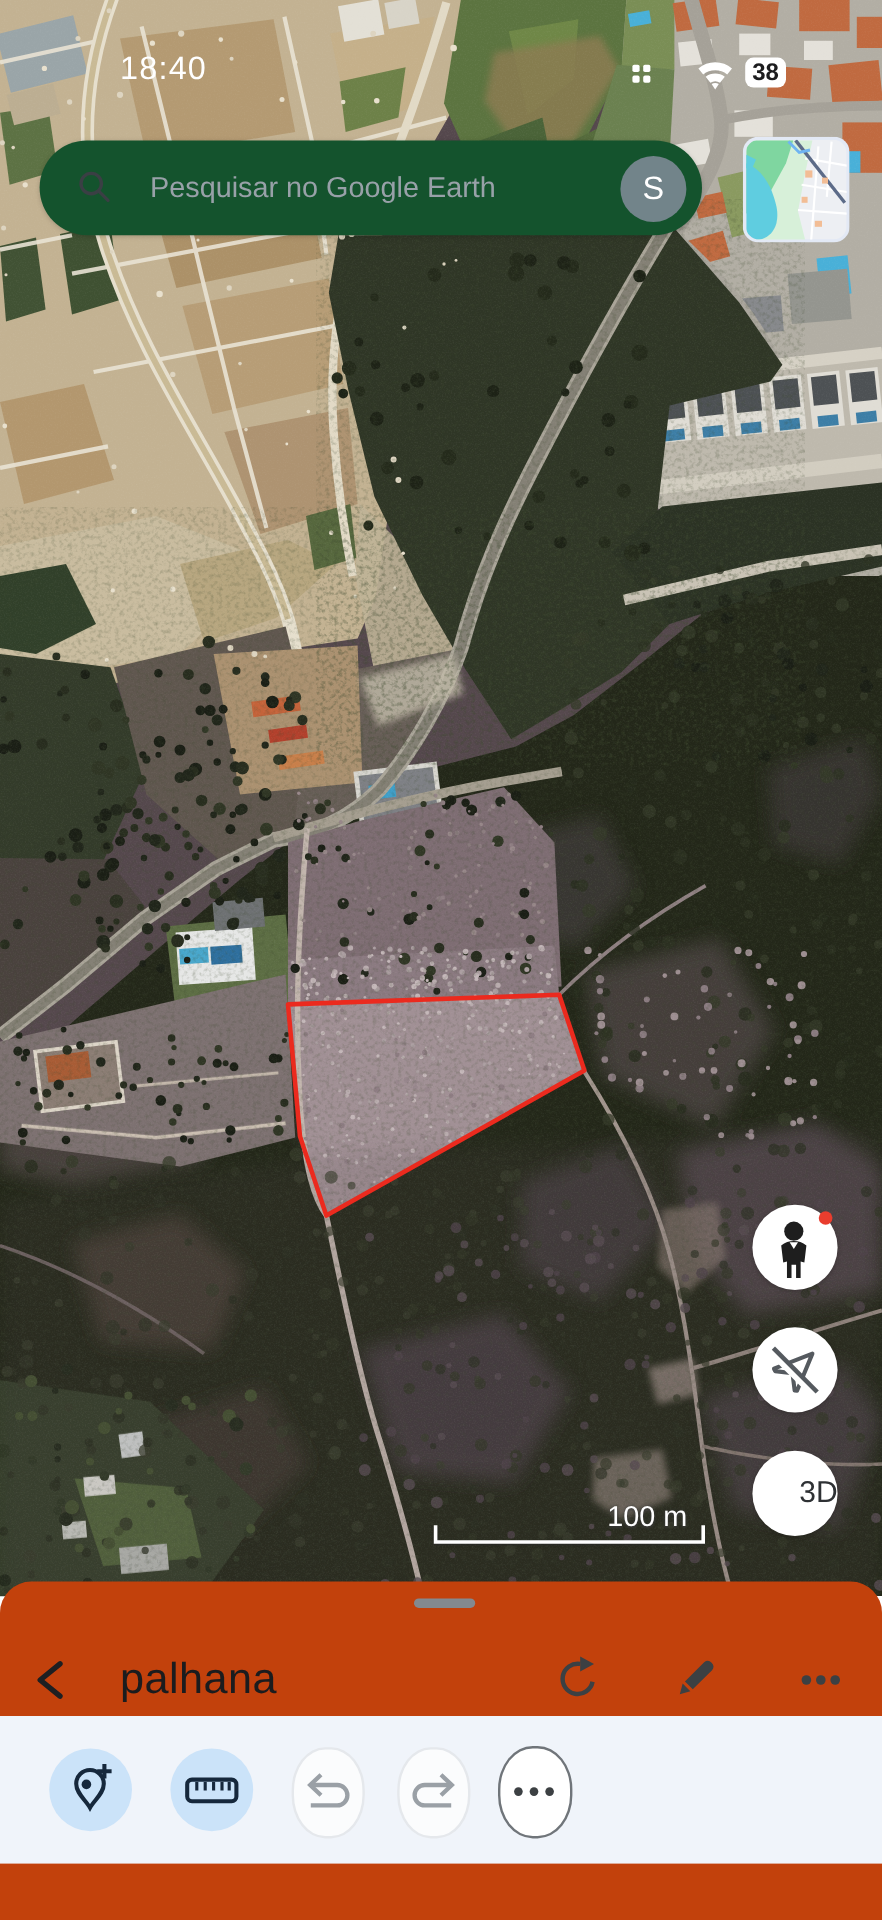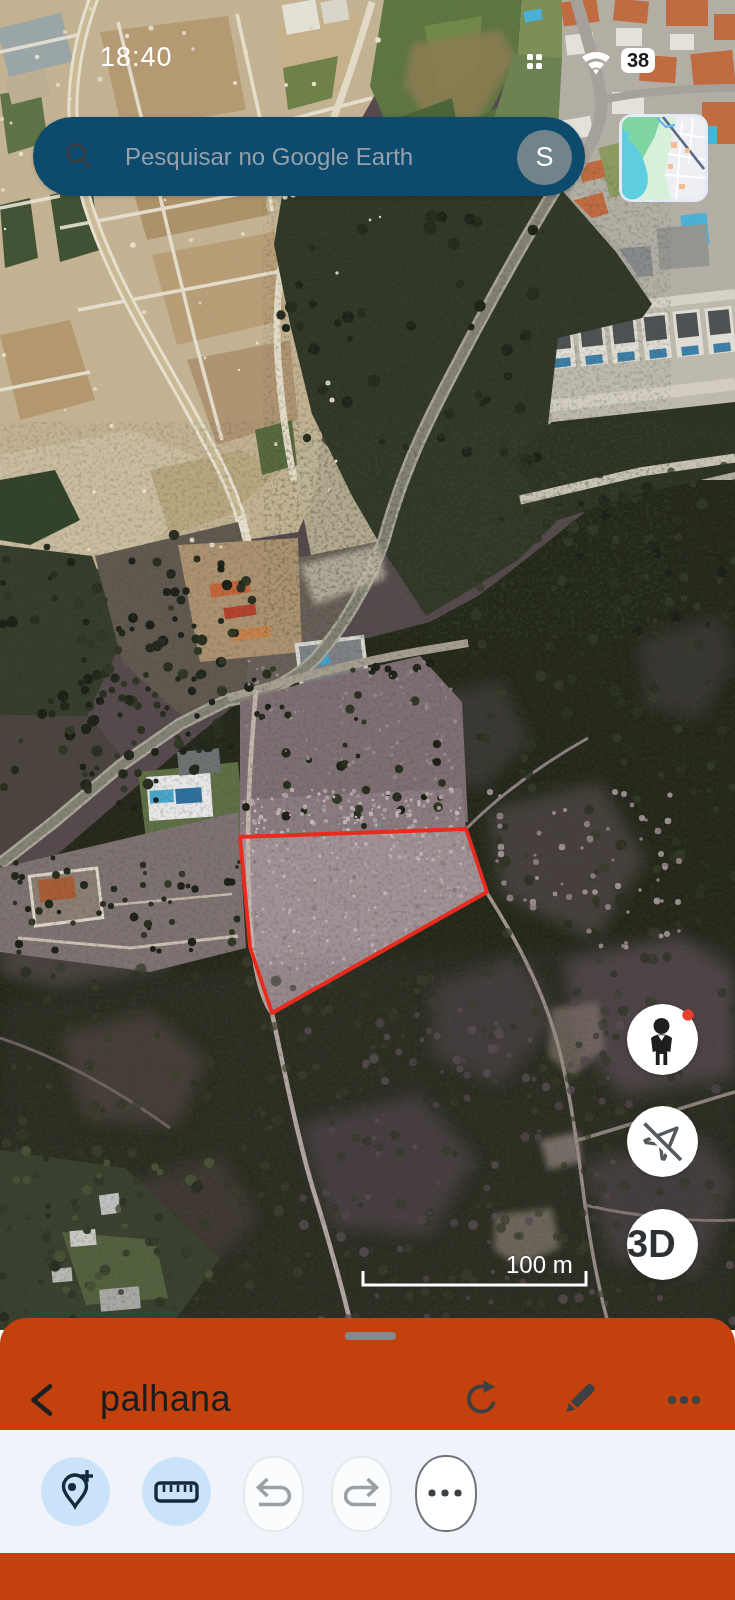--- a/index.html
+++ b/index.html
@@ -1,27 +1,27 @@
 <!DOCTYPE html>
 <html><head>
 <meta charset="utf-8">
 <style>
   html,body{margin:0;padding:0}
   .app{position:relative;width:735px;height:1600px;overflow:hidden;
        font-family:"Liberation Sans",sans-serif;background:#fff}
   .map{position:absolute;top:0;left:0}
   .time{position:absolute;left:100px;top:42px;color:#fff;font-size:27px;font-weight:500;letter-spacing:1px}
-  .search{position:absolute;left:33px;top:117px;width:552px;height:79px;background:#0c4a6e;border-radius:40px;
+  .search{position:absolute;left:33px;top:117px;width:552px;height:79px;background:#14532d;border-radius:40px;
           box-shadow:0 1px 4px rgba(0,0,0,.18)}
   .search .ph{position:absolute;left:92px;top:26px;font-size:24px;color:#98a1a8}
   .avatar{position:absolute;left:517px;top:130px;width:55px;height:55px;border-radius:50%;background:#72848a;
           color:#fff;font-size:27px;text-align:center;line-height:55px}
   .rbtn{position:absolute;width:71px;height:71px;border-radius:50%;background:#fff;
         box-shadow:0 1px 4px rgba(0,0,0,.25)}
-  .threeD{color:#2e3134;font-weight:bold;font-size:38px;text-align:left;line-height:71px;letter-spacing:0px}
+  .threeD{color:#2e3134;font-weight:normal;font-size:25px;text-align:right;line-height:71px;letter-spacing:0px}
   .scaletxt{position:absolute;left:506px;top:1251px;color:#fff;font-size:24px;
             text-shadow:0 0 3px rgba(60,60,60,.9),0 1px 2px rgba(60,60,60,.8)}
   .sheet{position:absolute;left:0;top:1318px;width:735px;height:292px;background:#c2410c;border-radius:26px 26px 0 0}
   .handle{position:absolute;left:345px;top:14px;width:51px;height:8px;border-radius:4px;background:#83898f}
   .title{position:absolute;left:100px;top:60px;font-size:36px;color:#1b1c1e;font-weight:400;letter-spacing:0.4px}
   .toolband{position:absolute;left:0;top:112px;width:735px;height:123px;background:#f0f4fa}
   .cbtn{position:absolute;top:1457px;width:69px;height:69px;border-radius:50%}
   .blue{background:#cbe3f9}
 </style>
 </head>

